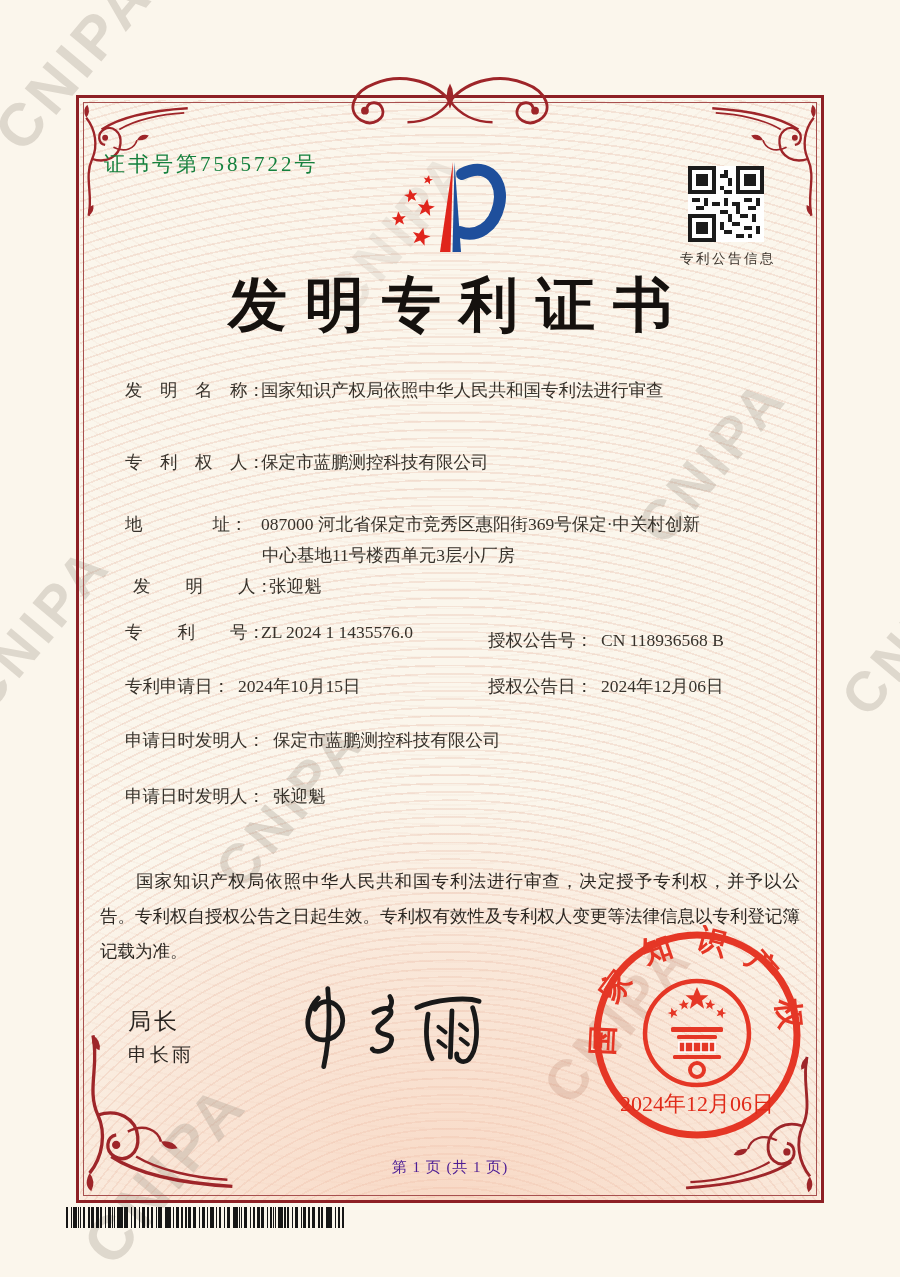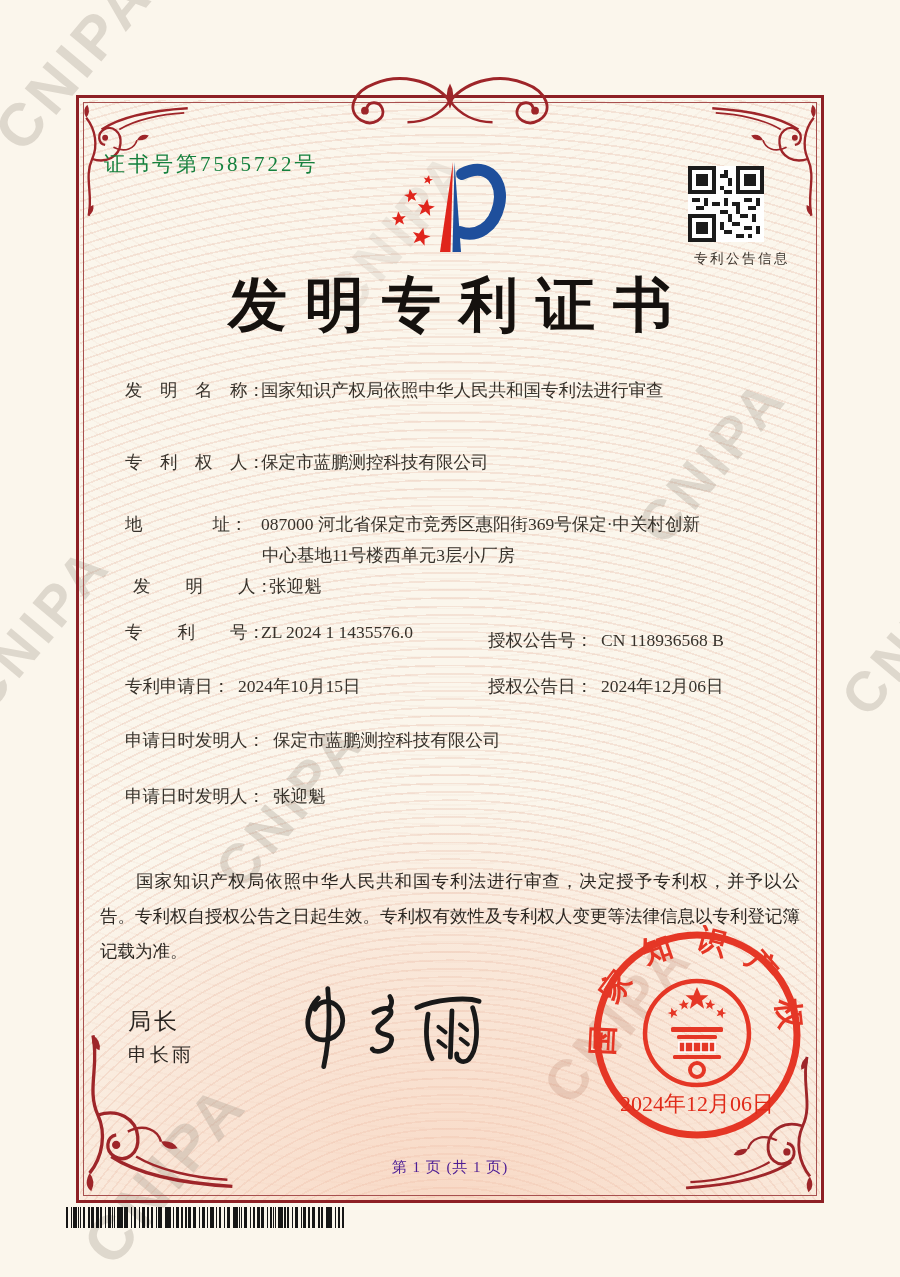--- a/index.html
+++ b/index.html
@@ -26,21 +26,21 @@
   .wm7{left:58px;top:1138px;font-size:62px;}
   .wm8{left:818px;top:600px;}
   
   .frame{left:76px;top:95px;width:742px;height:1102px;border:3px solid #8e2025;}
   .frame-inner{position:absolute;left:4px;top:4px;right:4px;bottom:4px;border:1px solid #a8504f;}
   .flo{position:absolute;pointer-events:none;}
   
   .cert-no{left:104px;top:150px;font-size:21px;letter-spacing:3px;color:#15803d;}
   .logo{left:384px;top:150px;}
   .qr{left:688px;top:166px;}
-  .qr-caption{left:680px;top:250px;width:110px;text-align:right;font-size:13.5px;
+  .qr-caption{left:680px;top:250px;width:110px;text-align:left;font-size:13.5px;
               letter-spacing:2.5px;color:#3a332c;}
   .title{left:0;right:0;top:266px;text-align:center;font-size:59px;font-weight:bold;
          letter-spacing:18px;text-indent:18px;color:#15110e;}
   
   .f-row{position:absolute;font-size:17.5px;color:#37322b;white-space:nowrap;}
   .f-label{display:inline-block;}
   .f-val{margin-left:8px;}
   .lw{width:128px;}
   
   .body-par{left:100px;top:864px;width:700px;font-size:17.5px;line-height:35px;

